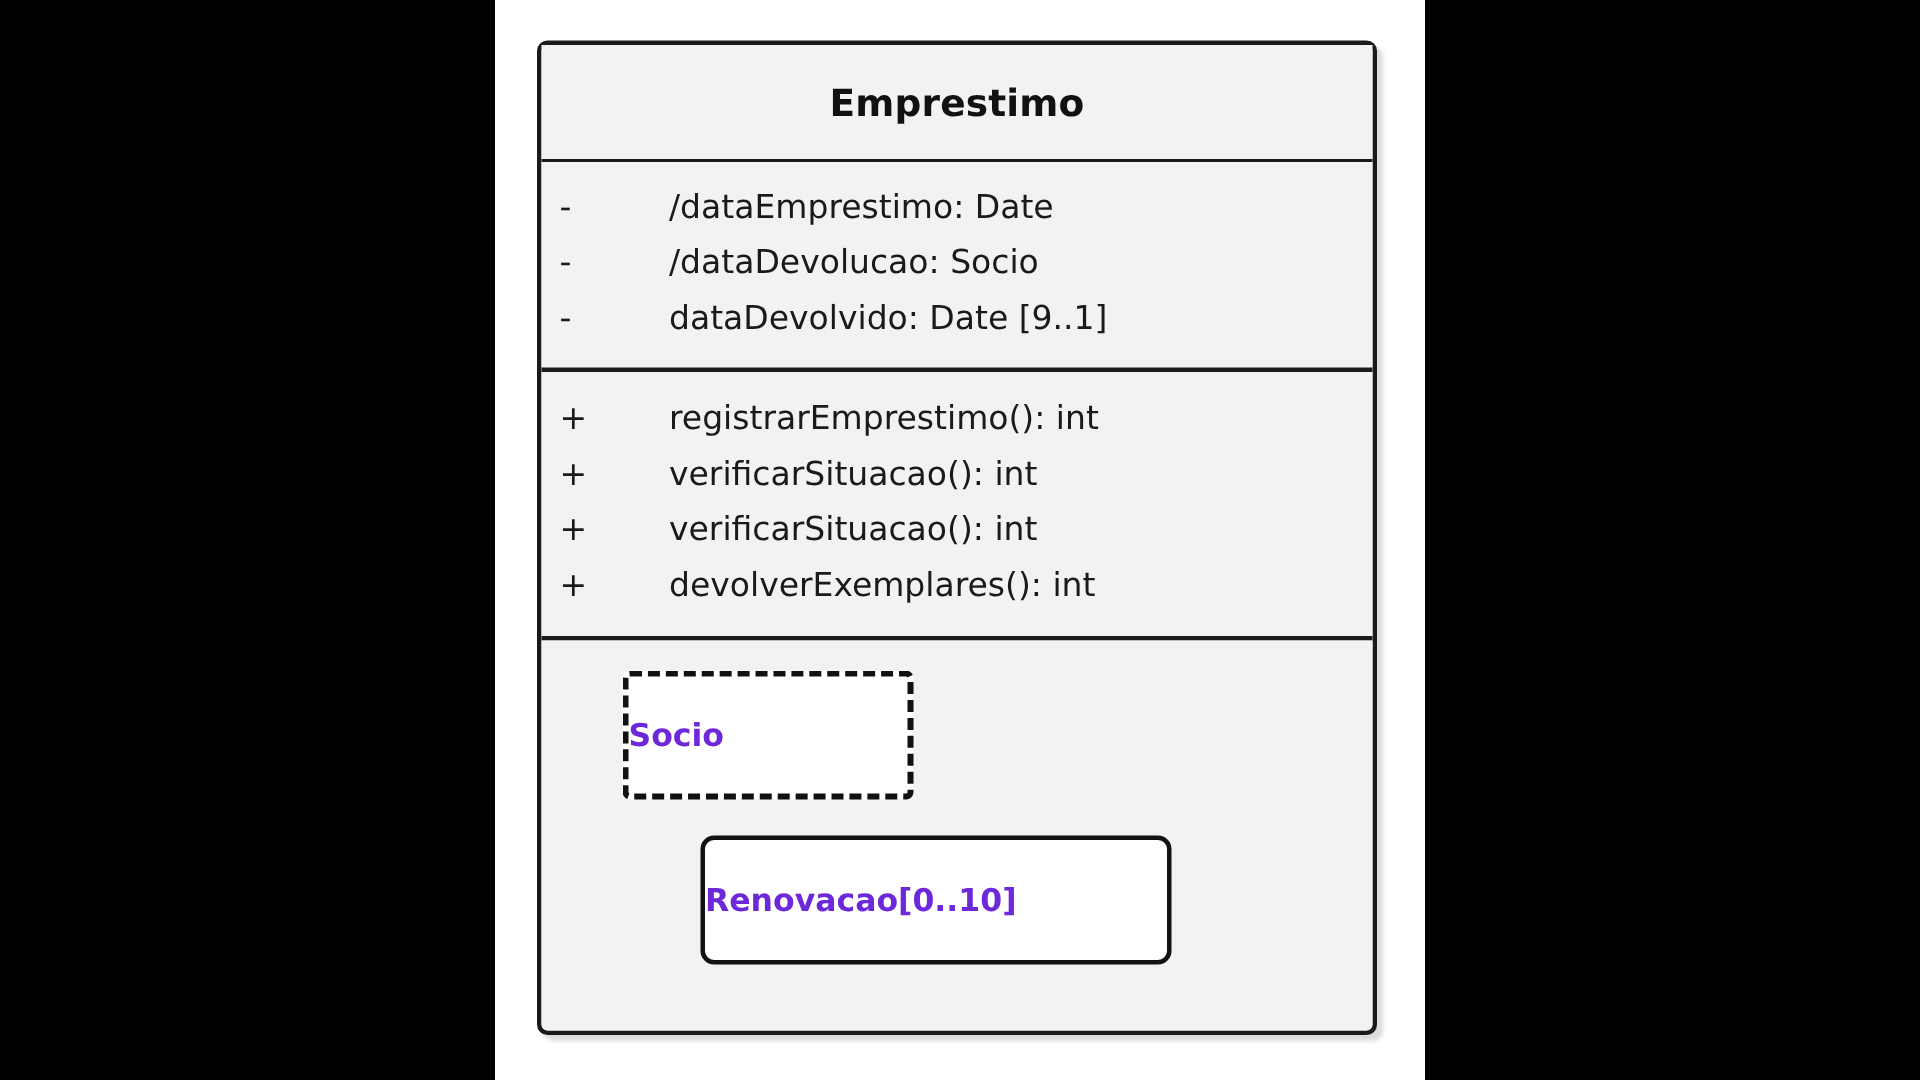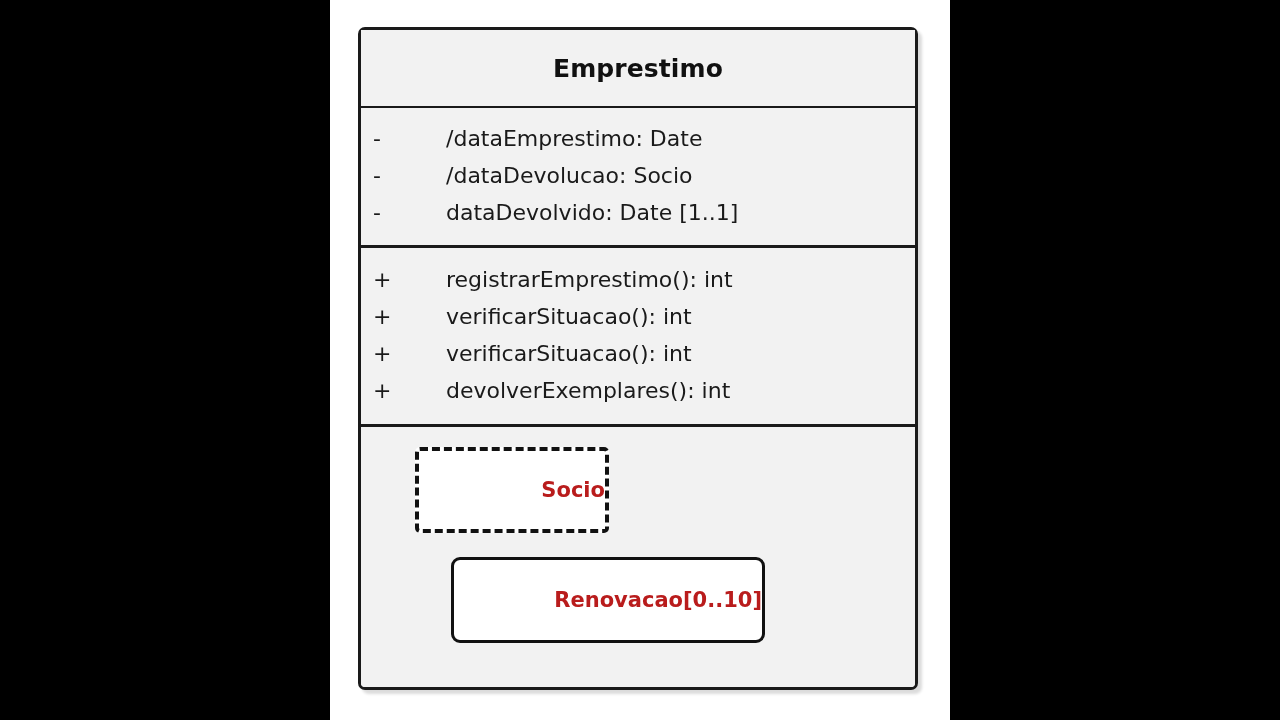--- a/index.html
+++ b/index.html
@@ -116,39 +116,39 @@
     border-bottom-left-radius: 4px;
     border-bottom-right-radius: 4px;
   }
 
   .part {
     position: absolute;
     box-sizing: border-box;
     background: #ffffff;
     display: flex;
     align-items: center;
-    justify-content: flex-end;
+    justify-content: flex-start;
     font-size: 21px;
     font-weight: bold;
-    color: #b91c1c;
+    color: #6d28d9;
     white-space: nowrap;
   }
   .part.dashed {
     border: 4px dashed #111111;
     border-radius: 5px;
   }
   .part.solid {
     border: 3px solid #111111;
     border-radius: 9px;
   }
 
   
   #part-socio      { left: 54px;  top: 20px;  width: 194px; height: 86px; }
   #part-exemplar   { left: 264px; top: 14px;  width: 233px; height: 86px; }
-  #part-renovacao  { left: 90px; top: 130px; width: 314px; height: 86px; }
+  #part-renovacao  { left: 106px; top: 130px; width: 314px; height: 86px; }
 </style>
 </head>
 <body>
 
 <div id="stage">
 
   <div class="letterbox left"></div>
   <div class="letterbox right"></div>
 
   <div id="page">
@@ -166,21 +166,21 @@
           <span class="sig">/dataEmprestimo: Date</span>
         </div>
 
         <div class="feature">
           <span class="vis">-</span>
           <span class="sig">/dataDevolucao: Socio</span>
         </div>
 
         <div class="feature">
           <span class="vis">-</span>
-          <span class="sig">dataDevolvido: Date [1..1]</span>
+          <span class="sig">dataDevolvido: Date [9..1]</span>
         </div>
 
       </div>
 
       <div class="cmp-ops">
 
         <div class="feature">
           <span class="vis">+</span>
           <span class="sig">registrarEmprestimo(): int</span>
         </div>

